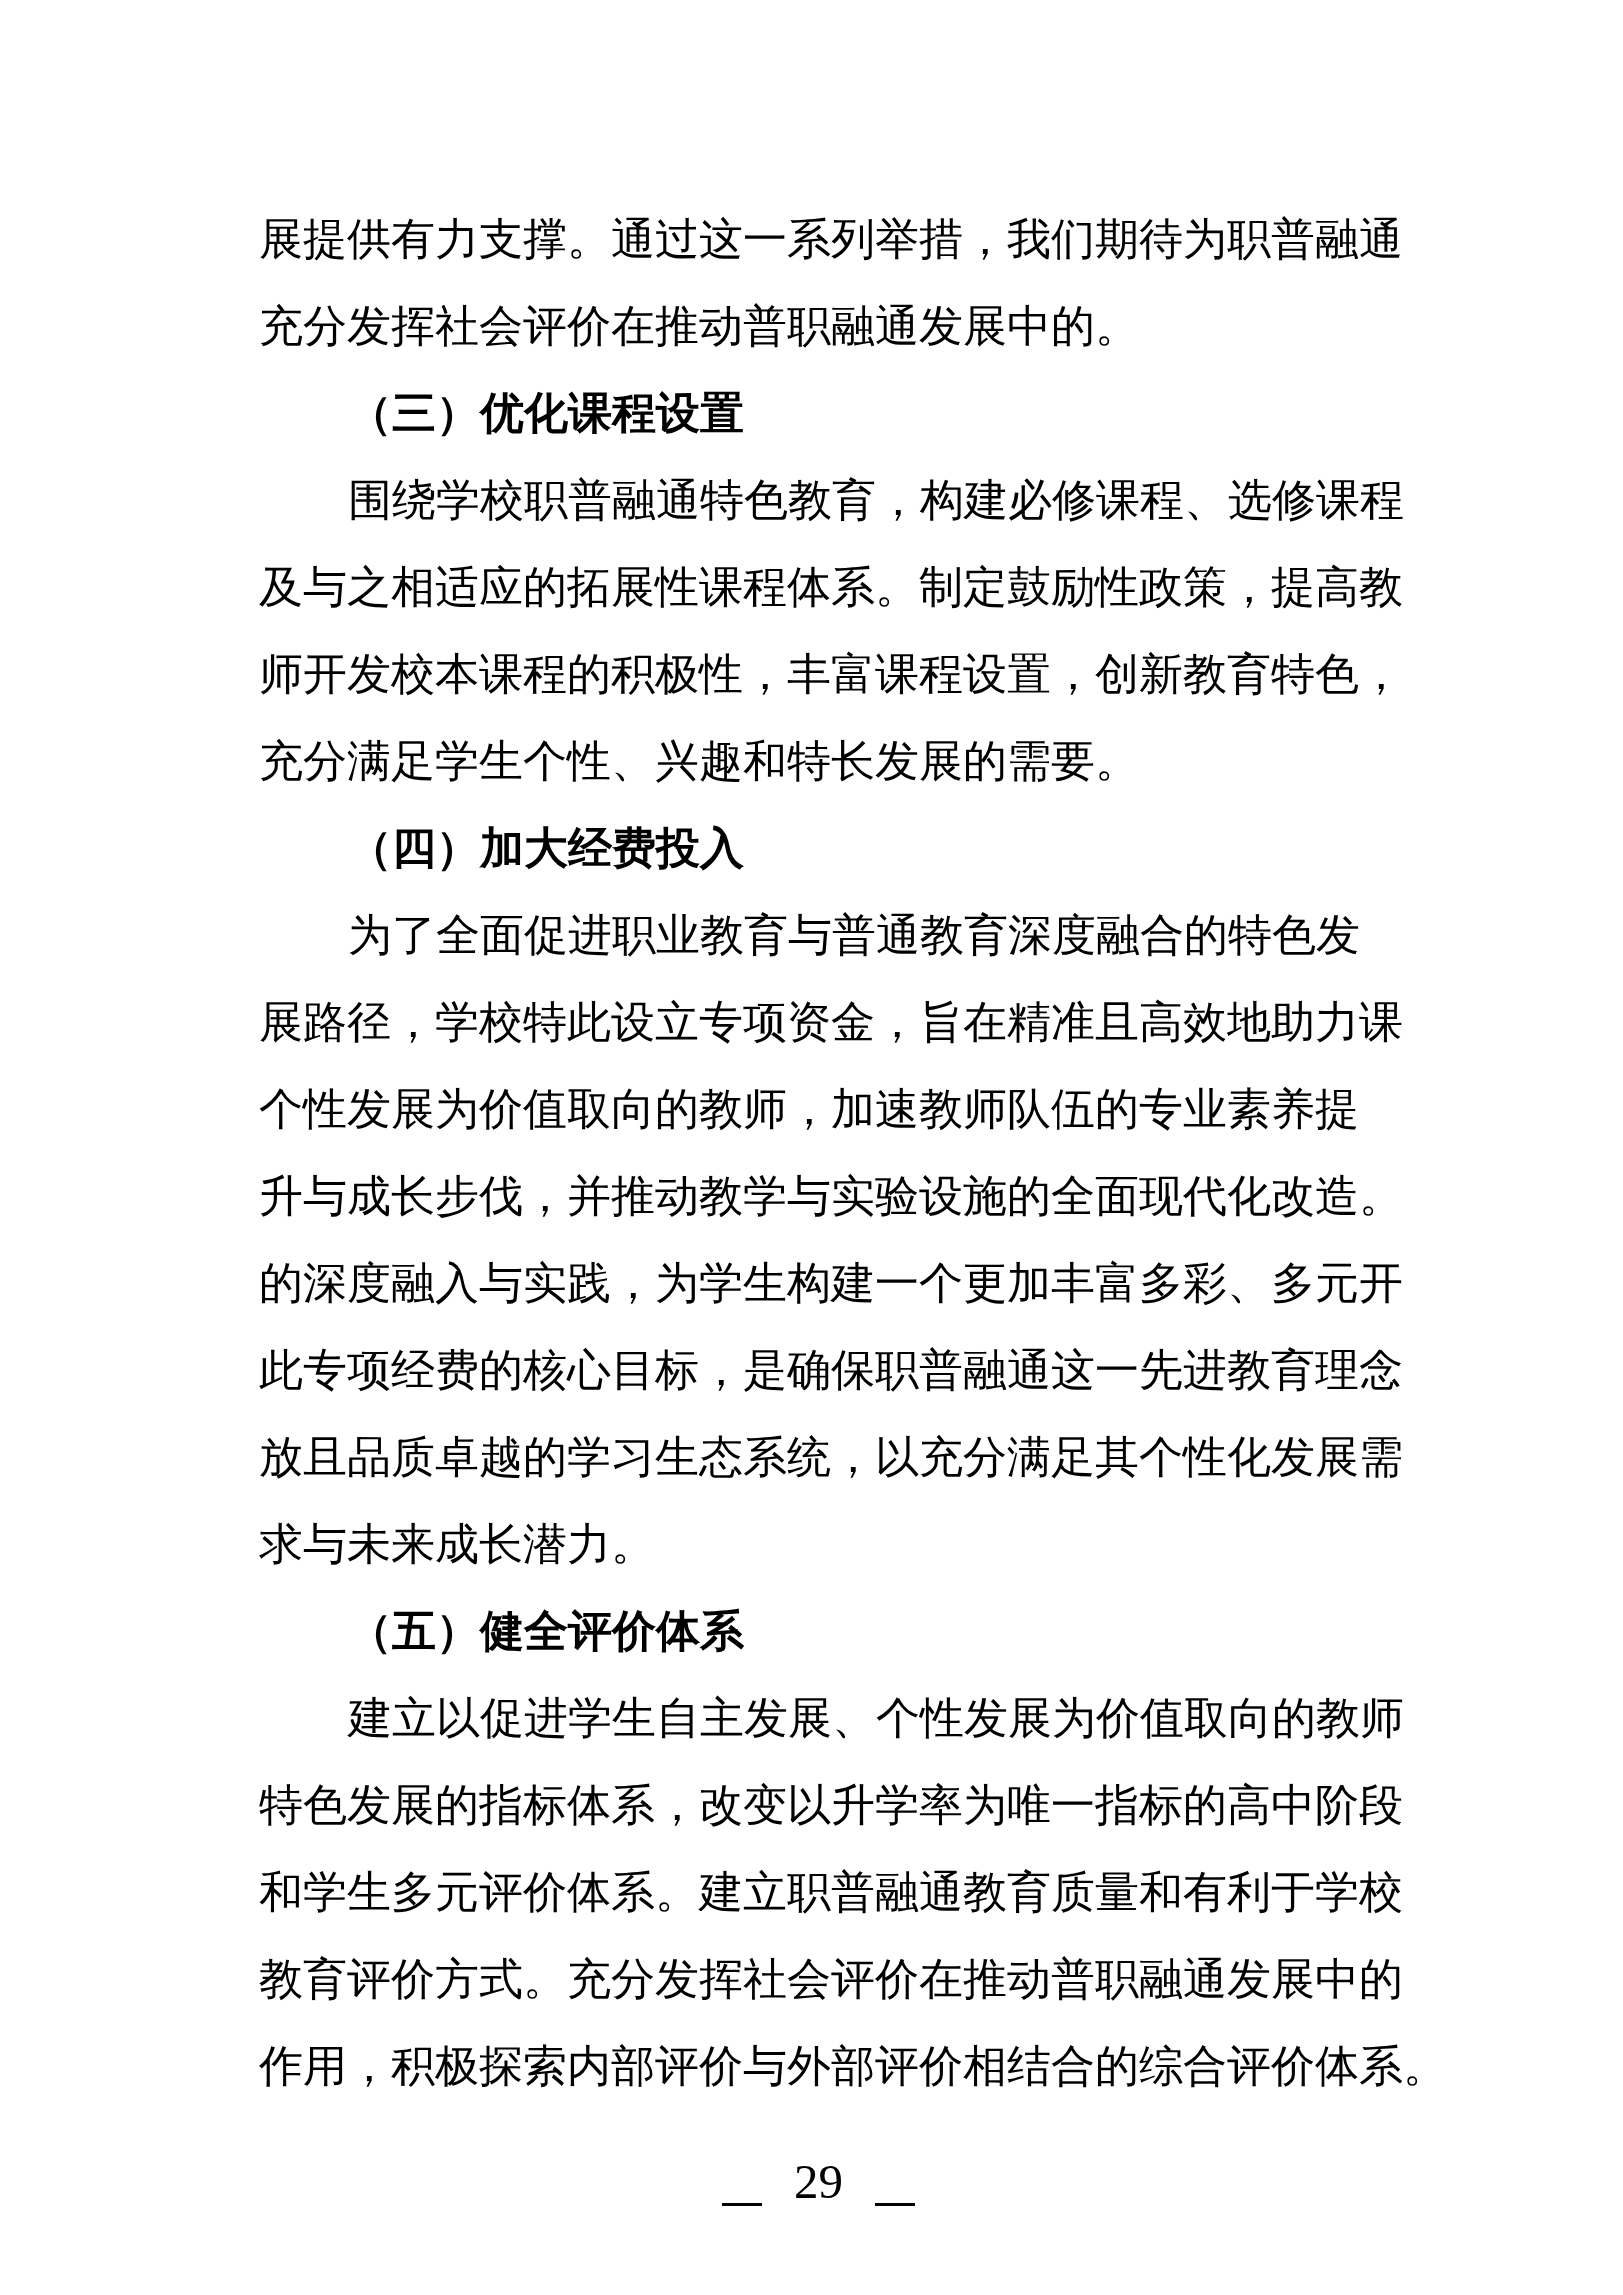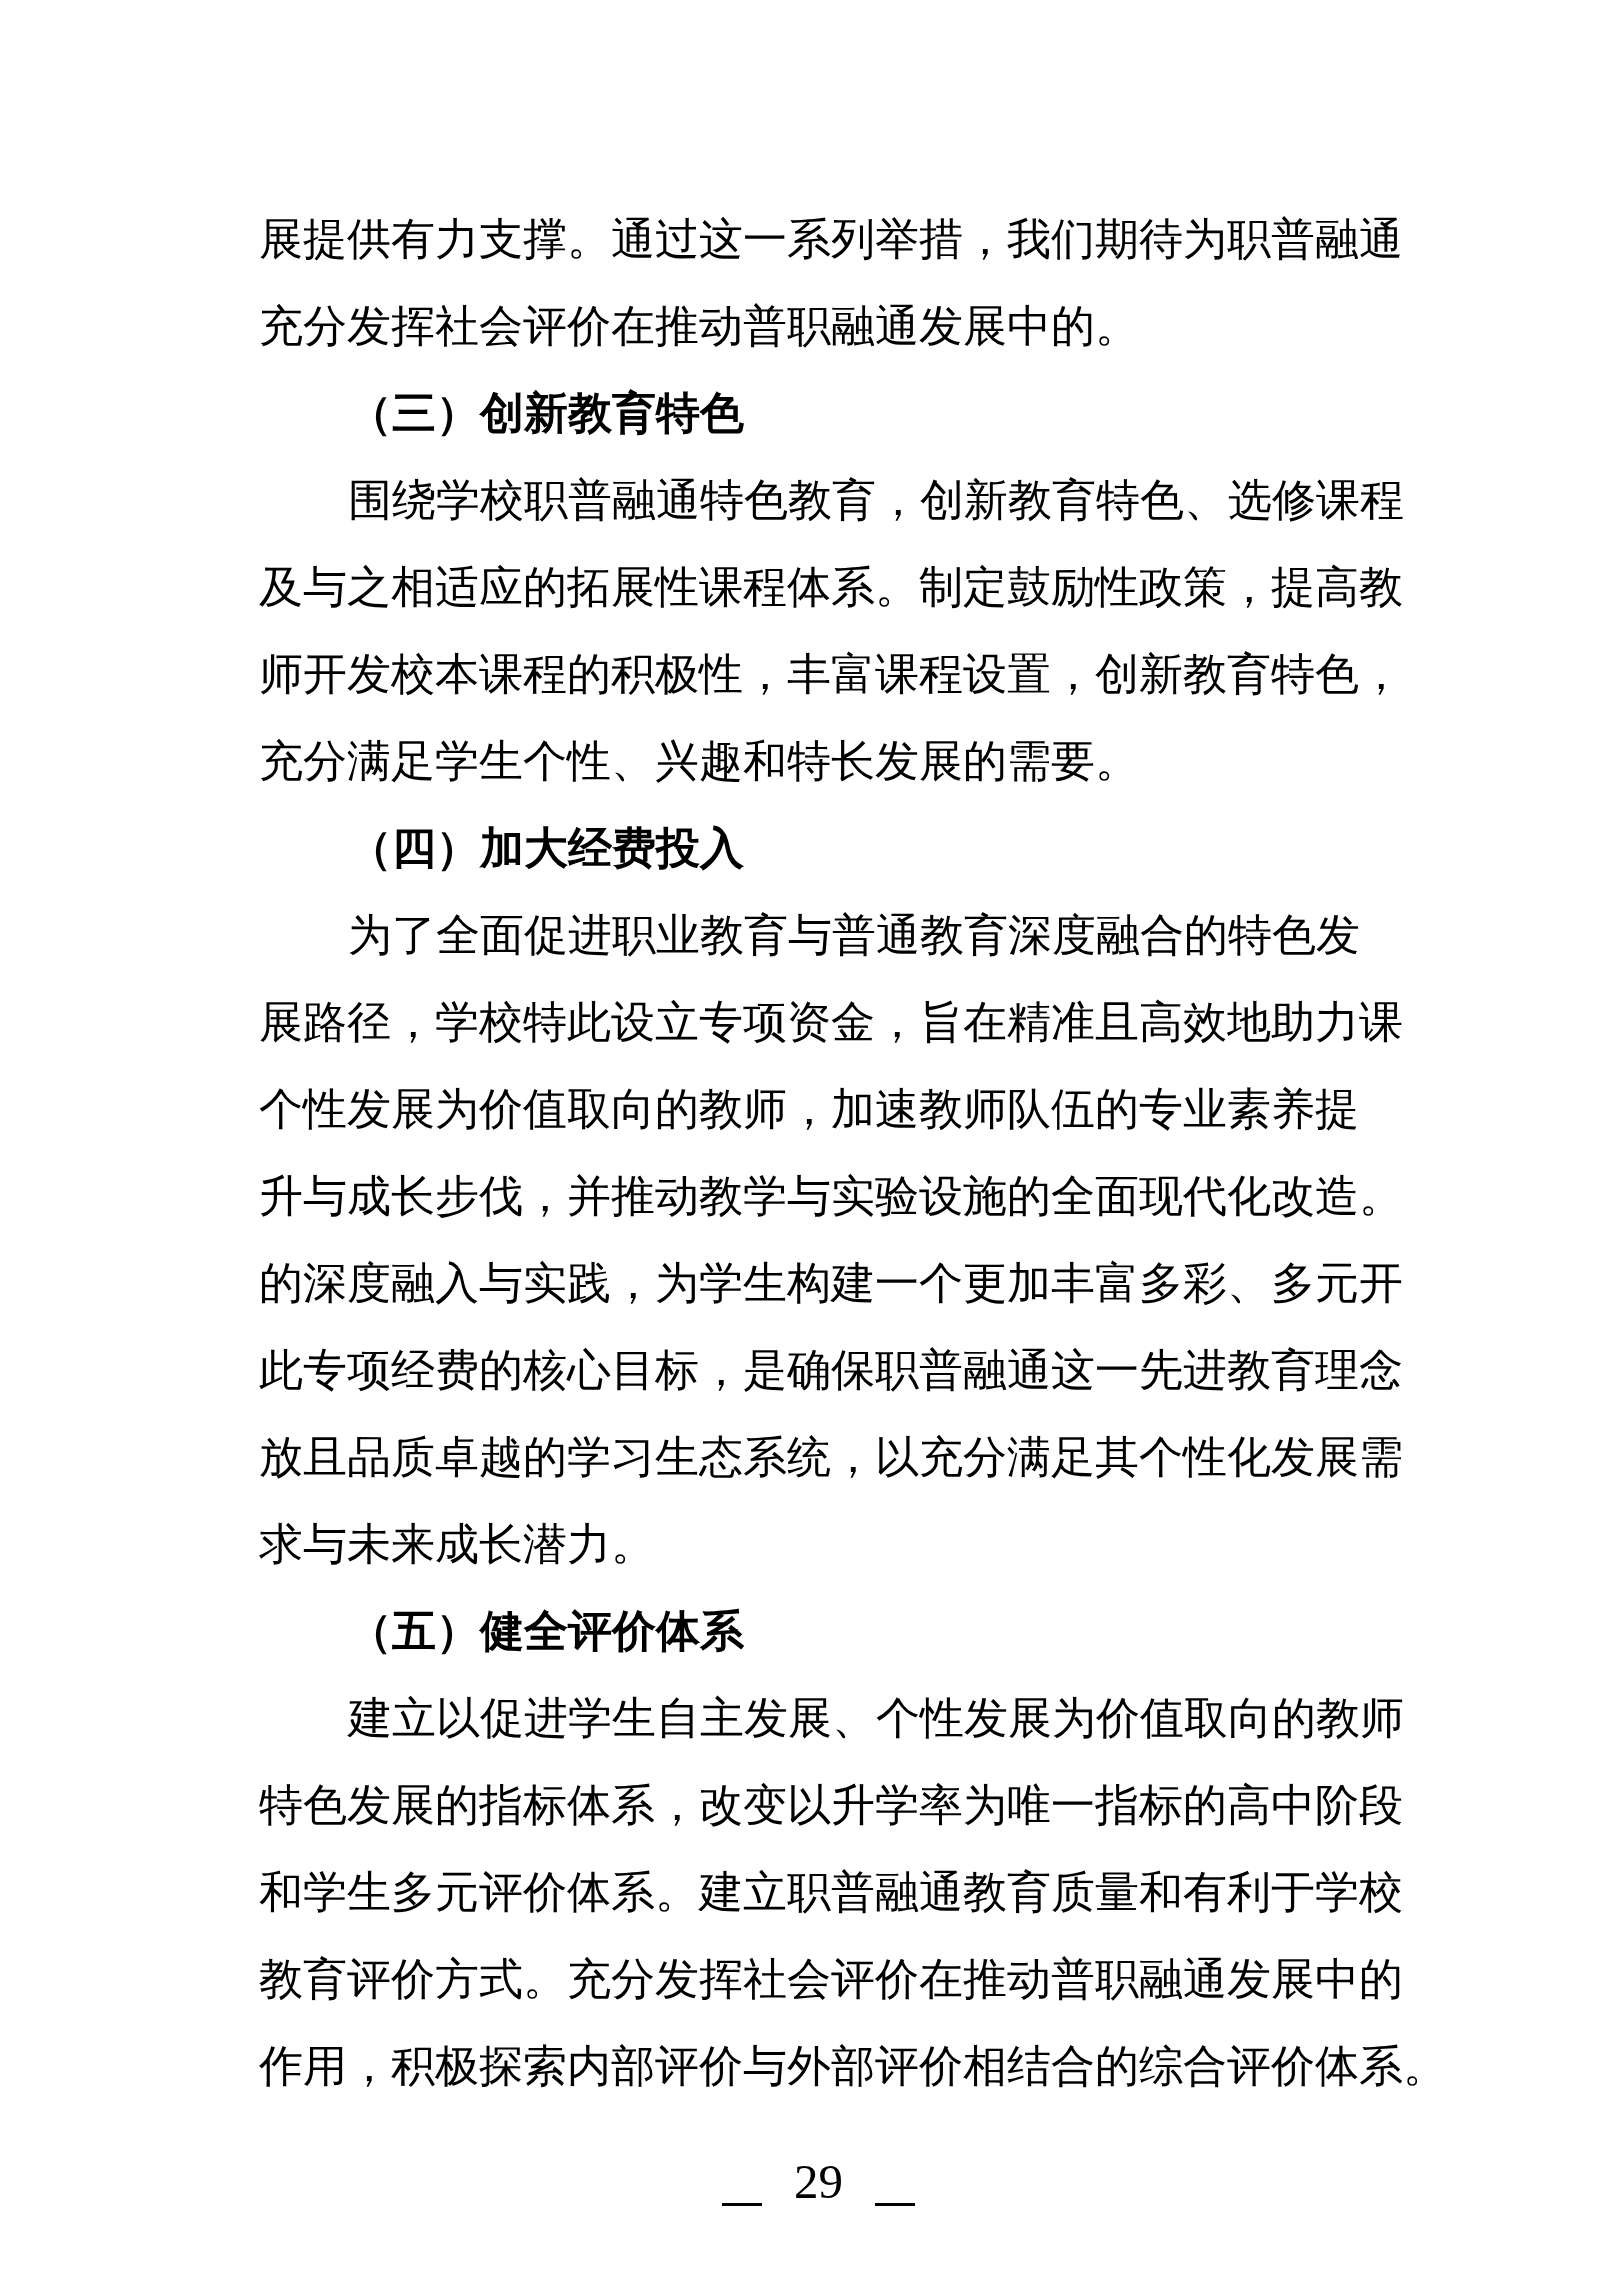--- a/index.html
+++ b/index.html
@@ -64,22 +64,22 @@
   }
 </style>
 </head>
 <body>
 
 <div class="page">
 
   <main class="doc-body" id="doc-body">
       <div class="line">展提供有力支撑。通过这一系列举措，我们期待为职普融通</div>
       <div class="line">充分发挥社会评价在推动普职融通发展中的。</div>
-      <div class="line heading indent">（三）创新教育特色</div>
-      <div class="line indent">围绕学校职普融通特色教育，创新教育特色、选修课程</div>
+      <div class="line heading indent">（三）优化课程设置</div>
+      <div class="line indent">围绕学校职普融通特色教育，构建必修课程、选修课程</div>
       <div class="line">及与之相适应的拓展性课程体系。制定鼓励性政策，提高教</div>
       <div class="line">师开发校本课程的积极性，丰富课程设置，创新教育特色，</div>
       <div class="line">充分满足学生个性、兴趣和特长发展的需要。</div>
       <div class="line heading indent">（四）加大经费投入</div>
       <div class="line indent">为了全面促进职业教育与普通教育深度融合的特色发</div>
       <div class="line">展路径，学校特此设立专项资金，旨在精准且高效地助力课</div>
       <div class="line">个性发展为价值取向的教师，加速教师队伍的专业素养提</div>
       <div class="line">升与成长步伐，并推动教学与实验设施的全面现代化改造。</div>
       <div class="line">的深度融入与实践，为学生构建一个更加丰富多彩、多元开</div>
       <div class="line">此专项经费的核心目标，是确保职普融通这一先进教育理念</div>

